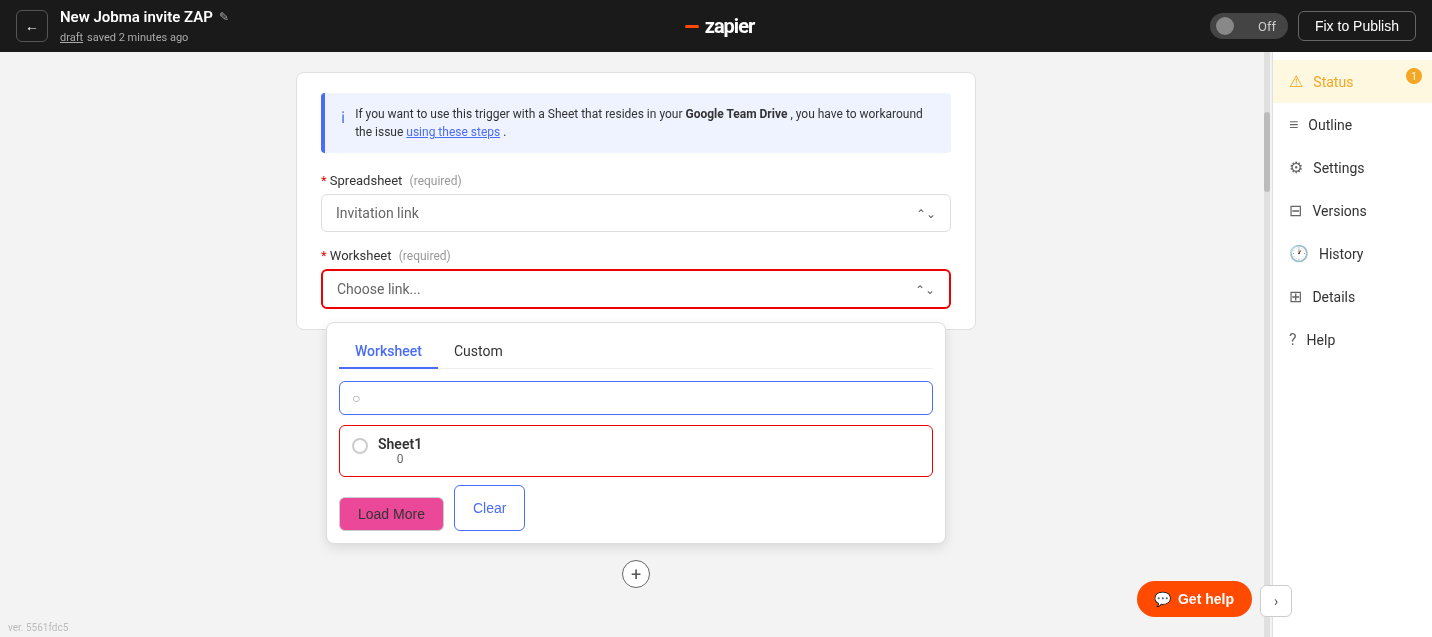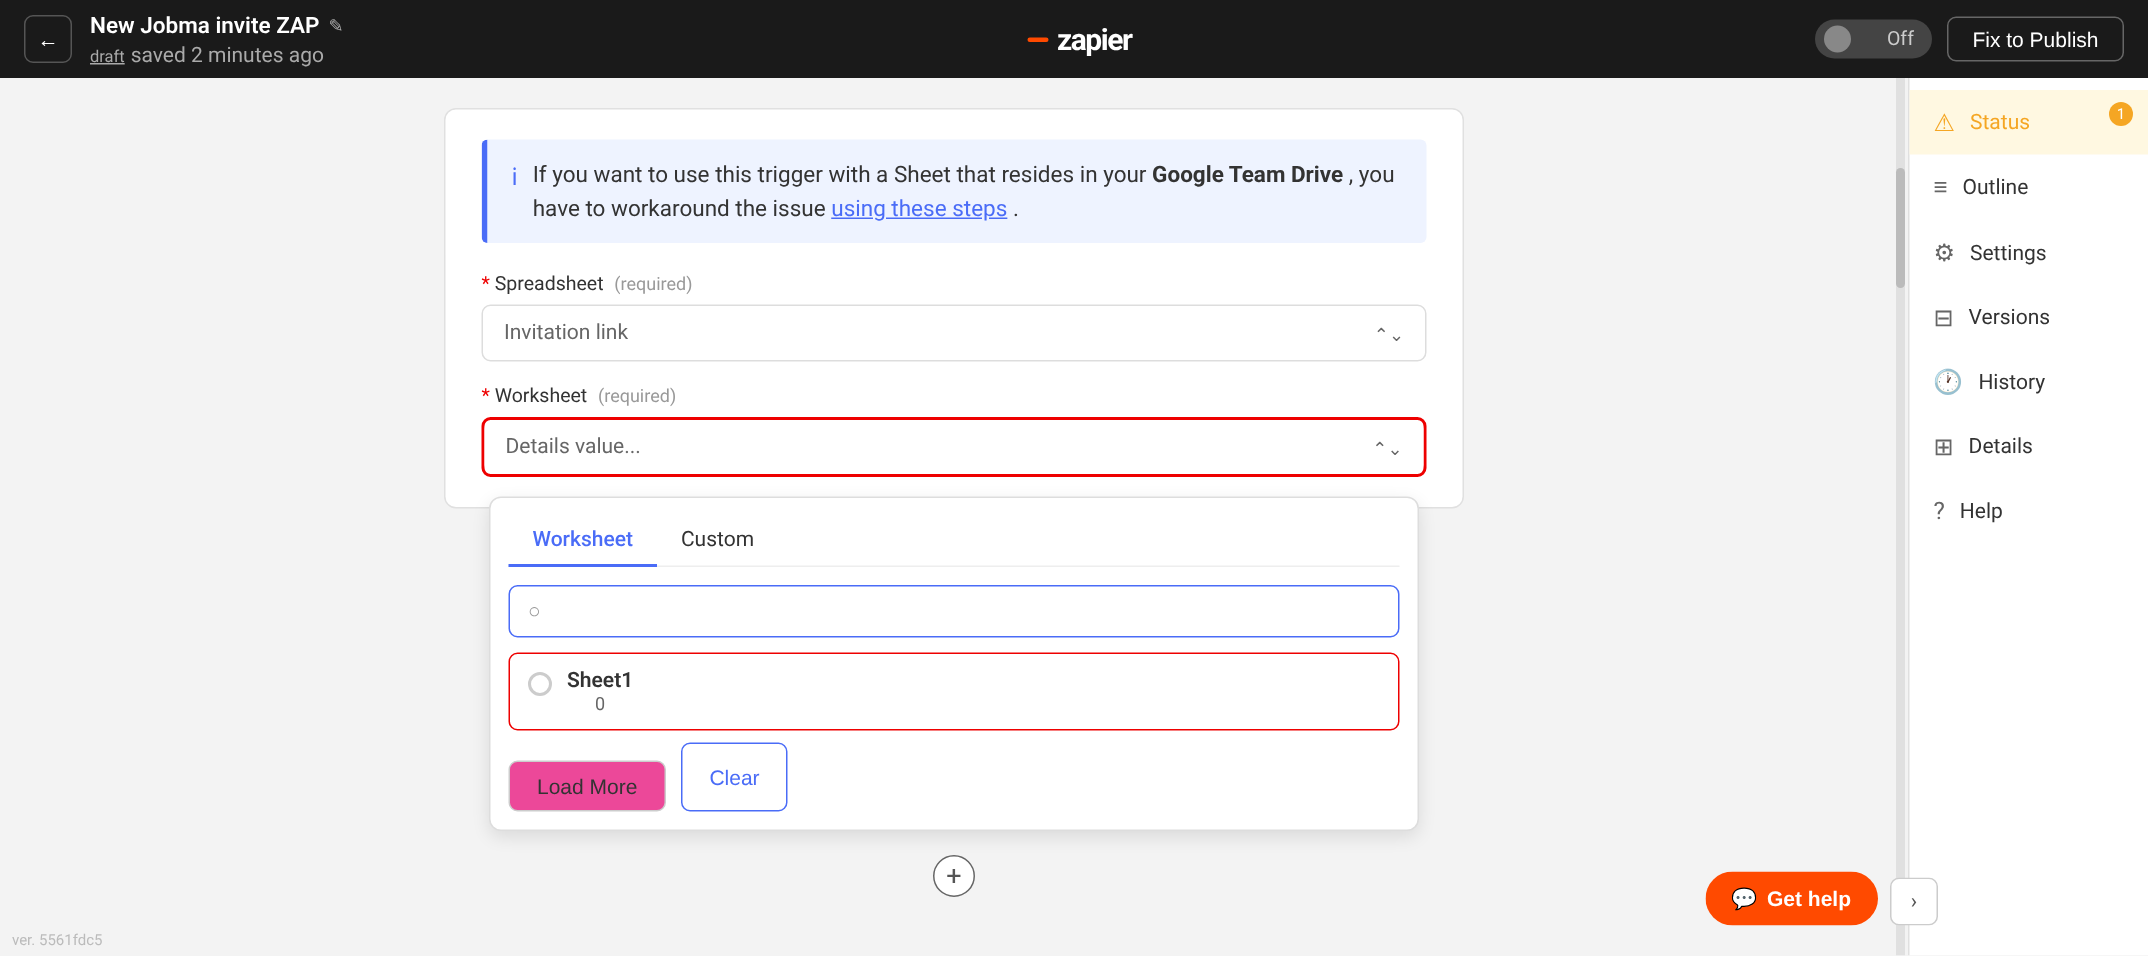--- a/index.html
+++ b/index.html
@@ -52,21 +52,21 @@
       color: #fff;
       font-size: 15px;
       font-weight: 600;
     }
     .edit-icon {
       color: #aaa;
       font-size: 12px;
     }
     .draft-info {
       color: #aaa;
-      font-size: 14px;
+      font-size: 11px;
     }
     .draft-link {
       color: #aaa;
       text-decoration: underline;
       font-size: 11px;
     }
     .zapier-logo {
       color: #fff;
       font-size: 20px;
       font-weight: bold;
@@ -153,21 +153,21 @@
       margin-bottom: 20px;
     }
     .info-icon {
       color: #4a6cf7;
       font-size: 16px;
       flex-shrink: 0;
       margin-top: 1px;
     }
     .info-text {
       color: #333;
-      font-size: 15px;
+      font-size: 12px;
       line-height: 1.5;
     }
     .info-link {
       color: #4a6cf7;
       text-decoration: underline;
     }
 
     
     .field-label {
       font-size: 13px;
@@ -501,21 +501,21 @@
         <span class="chevron-icon">⌃⌄</span>
       </div>
 
       <div class="field-label">
         <span class="required-star">* </span>
         <span>Worksheet</span>
         <span class="required-text">(required)</span>
       </div>
       <div class="field-select-active">
         <div class="field-select" style="margin-bottom:0; border:none;">
-          <span>Details value...</span>
+          <span>Choose link...</span>
           <span class="chevron-icon">⌃⌄</span>
         </div>
       </div>
     </div>
 
     <div class="dropdown-container">
 
       <div class="tabs-row">
         <div class="tab active">Worksheet</div>
         <div class="tab">Custom</div>

